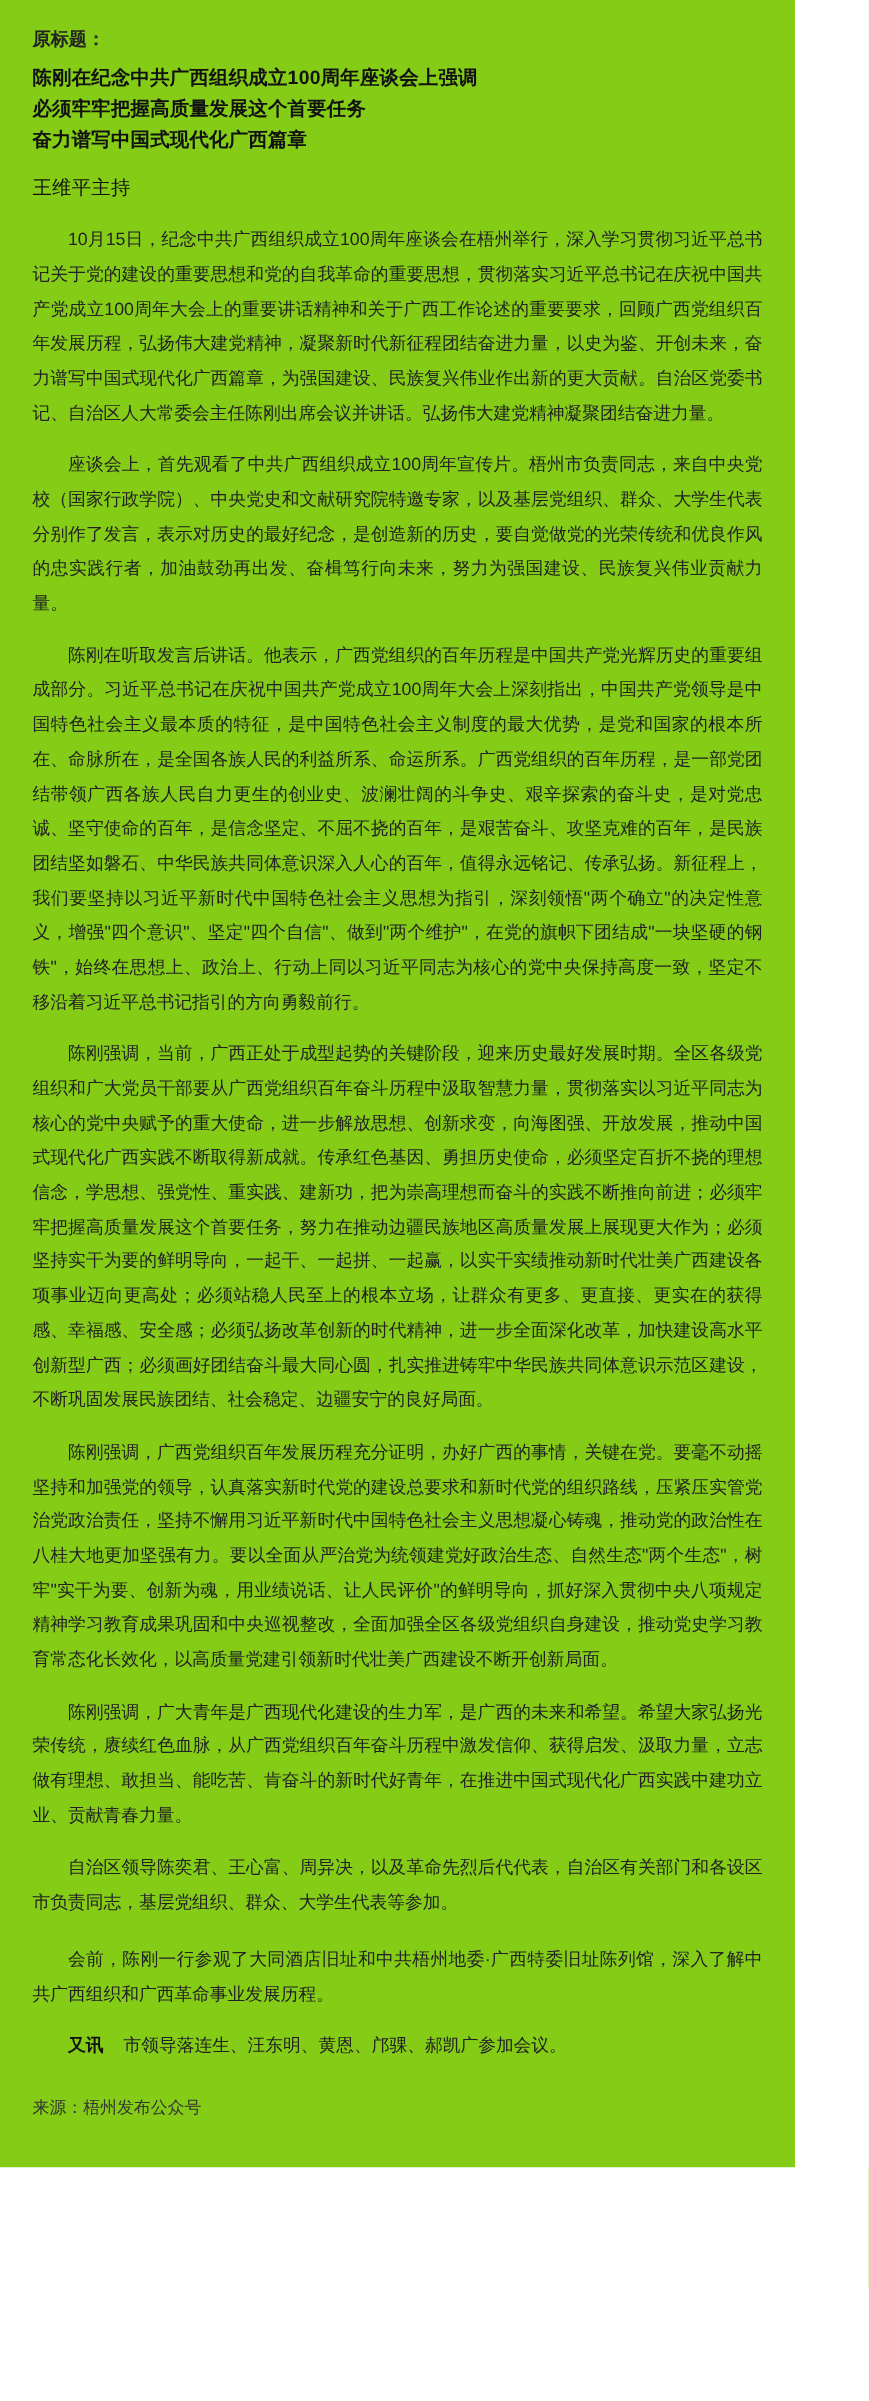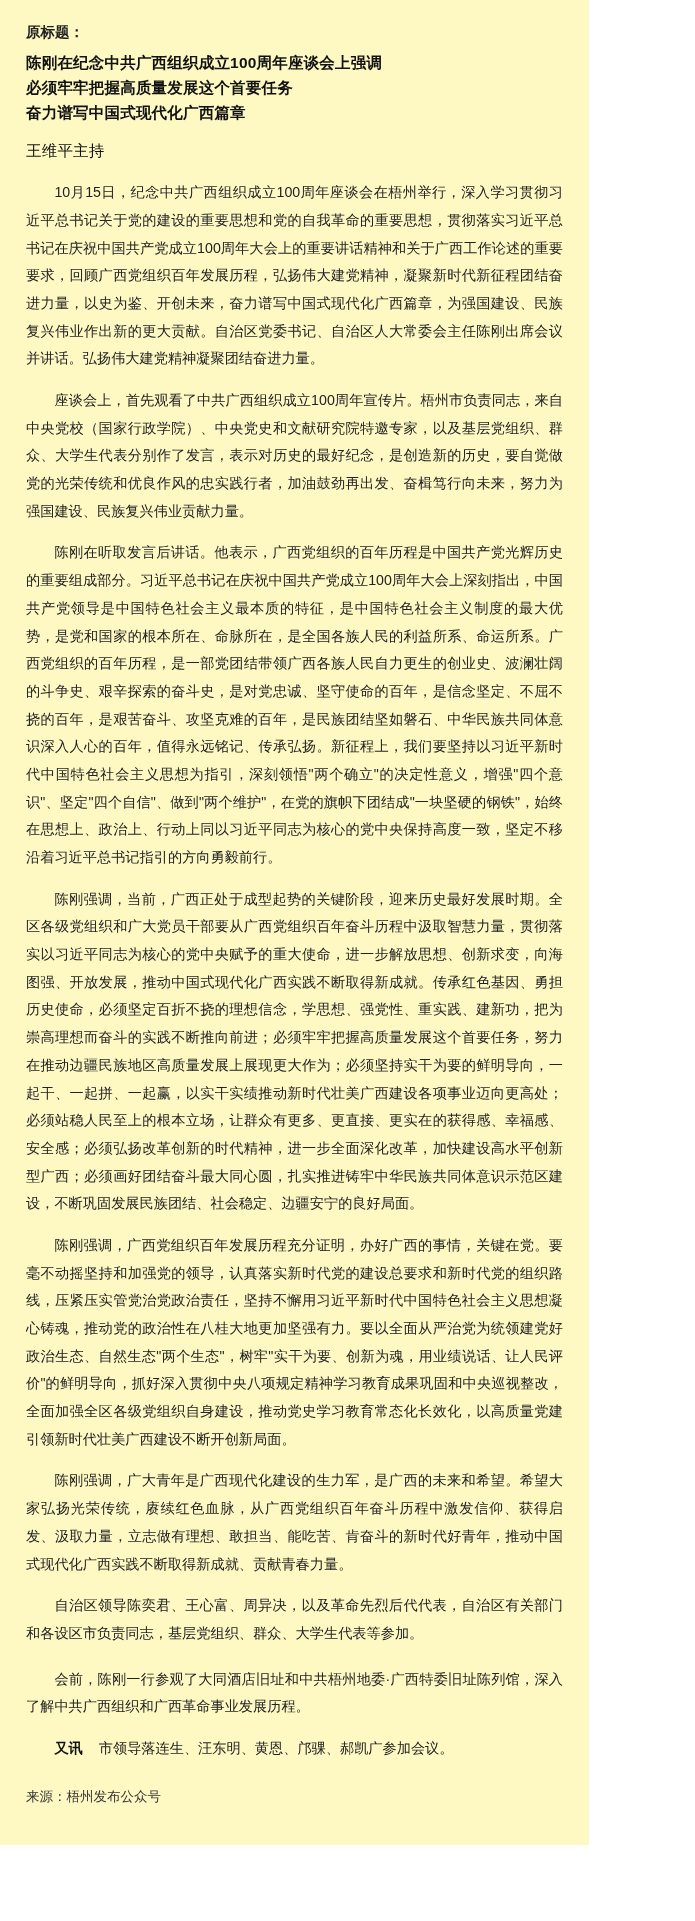--- a/index.html
+++ b/index.html
@@ -7,24 +7,24 @@
     padding: 0;
     background: #ffffff;
   }
   body {
     width: 695px;
     font-family: "Liberation Sans", "DejaVu Sans", sans-serif;
     color: #1a1a1a;
     -webkit-font-smoothing: antialiased;
   }
   .page {
-    width: 589px;
+    width: 636px;
     box-sizing: border-box;
     padding: 22px 26px 26px 26px;
-    background: #fef9c3;
+    background: #84cc16;
     position: relative;
   }
   .orig-label {
     font-size: 14.5px;
     font-weight: bold;
     color: #222;
     margin: 0 0 6px 0;
     line-height: 1.5;
   }
   .headline {
@@ -93,21 +93,21 @@
     <div class="hl">奋力谱写中国式现代化广西篇章</div>
   </div>
 
   <div class="byline">王维平主持</div>
 
   <p class="body-para">10月15日，纪念中共广西组织成立100周年座谈会在梧州举行，深入学习贯彻习近平总书记关于党的建设的重要思想和党的自我革命的重要思想，贯彻落实习近平总书记在庆祝中国共产党成立100周年大会上的重要讲话精神和关于广西工作论述的重要要求，回顾广西党组织百年发展历程，弘扬伟大建党精神，凝聚新时代新征程团结奋进力量，以史为鉴、开创未来，奋力谱写中国式现代化广西篇章，为强国建设、民族复兴伟业作出新的更大贡献。自治区党委书记、自治区人大常委会主任陈刚出席会议并讲话。弘扬伟大建党精神凝聚团结奋进力量。</p>
   <p class="body-para">座谈会上，首先观看了中共广西组织成立100周年宣传片。梧州市负责同志，来自中央党校（国家行政学院）、中央党史和文献研究院特邀专家，以及基层党组织、群众、大学生代表分别作了发言，表示对历史的最好纪念，是创造新的历史，要自觉做党的光荣传统和优良作风的忠实践行者，加油鼓劲再出发、奋楫笃行向未来，努力为强国建设、民族复兴伟业贡献力量。</p>
   <p class="body-para">陈刚在听取发言后讲话。他表示，广西党组织的百年历程是中国共产党光辉历史的重要组成部分。习近平总书记在庆祝中国共产党成立100周年大会上深刻指出，中国共产党领导是中国特色社会主义最本质的特征，是中国特色社会主义制度的最大优势，是党和国家的根本所在、命脉所在，是全国各族人民的利益所系、命运所系。广西党组织的百年历程，是一部党团结带领广西各族人民自力更生的创业史、波澜壮阔的斗争史、艰辛探索的奋斗史，是对党忠诚、坚守使命的百年，是信念坚定、不屈不挠的百年，是艰苦奋斗、攻坚克难的百年，是民族团结坚如磐石、中华民族共同体意识深入人心的百年，值得永远铭记、传承弘扬。新征程上，我们要坚持以习近平新时代中国特色社会主义思想为指引，深刻领悟"两个确立"的决定性意义，增强"四个意识"、坚定"四个自信"、做到"两个维护"，在党的旗帜下团结成"一块坚硬的钢铁"，始终在思想上、政治上、行动上同以习近平同志为核心的党中央保持高度一致，坚定不移沿着习近平总书记指引的方向勇毅前行。</p>
   <p class="body-para">陈刚强调，当前，广西正处于成型起势的关键阶段，迎来历史最好发展时期。全区各级党组织和广大党员干部要从广西党组织百年奋斗历程中汲取智慧力量，贯彻落实以习近平同志为核心的党中央赋予的重大使命，进一步解放思想、创新求变，向海图强、开放发展，推动中国式现代化广西实践不断取得新成就。传承红色基因、勇担历史使命，必须坚定百折不挠的理想信念，学思想、强党性、重实践、建新功，把为崇高理想而奋斗的实践不断推向前进；必须牢牢把握高质量发展这个首要任务，努力在推动边疆民族地区高质量发展上展现更大作为；必须坚持实干为要的鲜明导向，一起干、一起拼、一起赢，以实干实绩推动新时代壮美广西建设各项事业迈向更高处；必须站稳人民至上的根本立场，让群众有更多、更直接、更实在的获得感、幸福感、安全感；必须弘扬改革创新的时代精神，进一步全面深化改革，加快建设高水平创新型广西；必须画好团结奋斗最大同心圆，扎实推进铸牢中华民族共同体意识示范区建设，不断巩固发展民族团结、社会稳定、边疆安宁的良好局面。</p>
   <p class="body-para">陈刚强调，广西党组织百年发展历程充分证明，办好广西的事情，关键在党。要毫不动摇坚持和加强党的领导，认真落实新时代党的建设总要求和新时代党的组织路线，压紧压实管党治党政治责任，坚持不懈用习近平新时代中国特色社会主义思想凝心铸魂，推动党的政治性在八桂大地更加坚强有力。要以全面从严治党为统领建党好政治生态、自然生态"两个生态"，树牢"实干为要、创新为魂，用业绩说话、让人民评价"的鲜明导向，抓好深入贯彻中央八项规定精神学习教育成果巩固和中央巡视整改，全面加强全区各级党组织自身建设，推动党史学习教育常态化长效化，以高质量党建引领新时代壮美广西建设不断开创新局面。</p>
-  <p class="body-para">陈刚强调，广大青年是广西现代化建设的生力军，是广西的未来和希望。希望大家弘扬光荣传统，赓续红色血脉，从广西党组织百年奋斗历程中激发信仰、获得启发、汲取力量，立志做有理想、敢担当、能吃苦、肯奋斗的新时代好青年，推动中国式现代化广西实践不断取得新成就、贡献青春力量。</p>
+  <p class="body-para">陈刚强调，广大青年是广西现代化建设的生力军，是广西的未来和希望。希望大家弘扬光荣传统，赓续红色血脉，从广西党组织百年奋斗历程中激发信仰、获得启发、汲取力量，立志做有理想、敢担当、能吃苦、肯奋斗的新时代好青年，在推进中国式现代化广西实践中建功立业、贡献青春力量。</p>
   <p class="body-para last">自治区领导陈奕君、王心富、周异决，以及革命先烈后代代表，自治区有关部门和各设区市负责同志，基层党组织、群众、大学生代表等参加。</p>
   <p class="body-para">会前，陈刚一行参观了大同酒店旧址和中共梧州地委·广西特委旧址陈列馆，深入了解中共广西组织和广西革命事业发展历程。</p>
 
   <p class="notice-para">
     <span class="notice-tag">又讯</span><span>市领导落连生、汪东明、黄恩、邝骒、郝凯广参加会议。</span>
   </p>
 
   <div class="source">来源：梧州发布公众号</div>
 
   <div class="spacer-bottom"></div>

